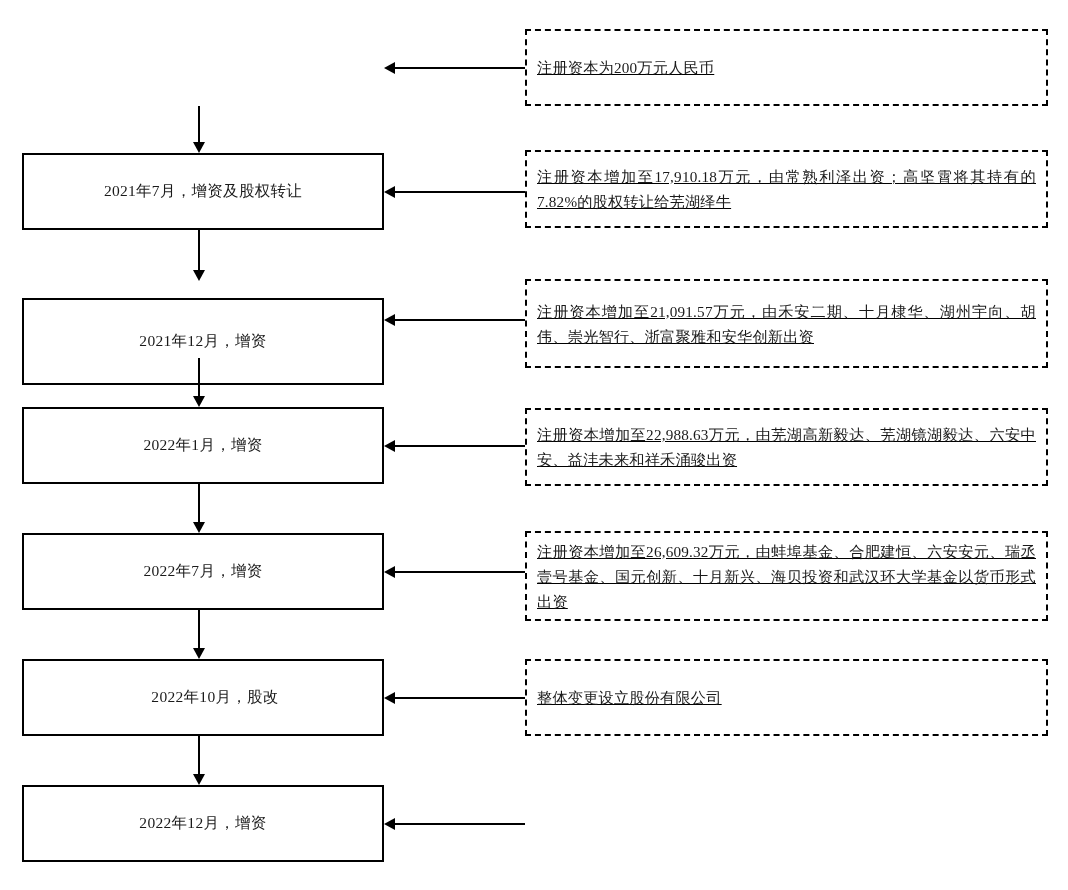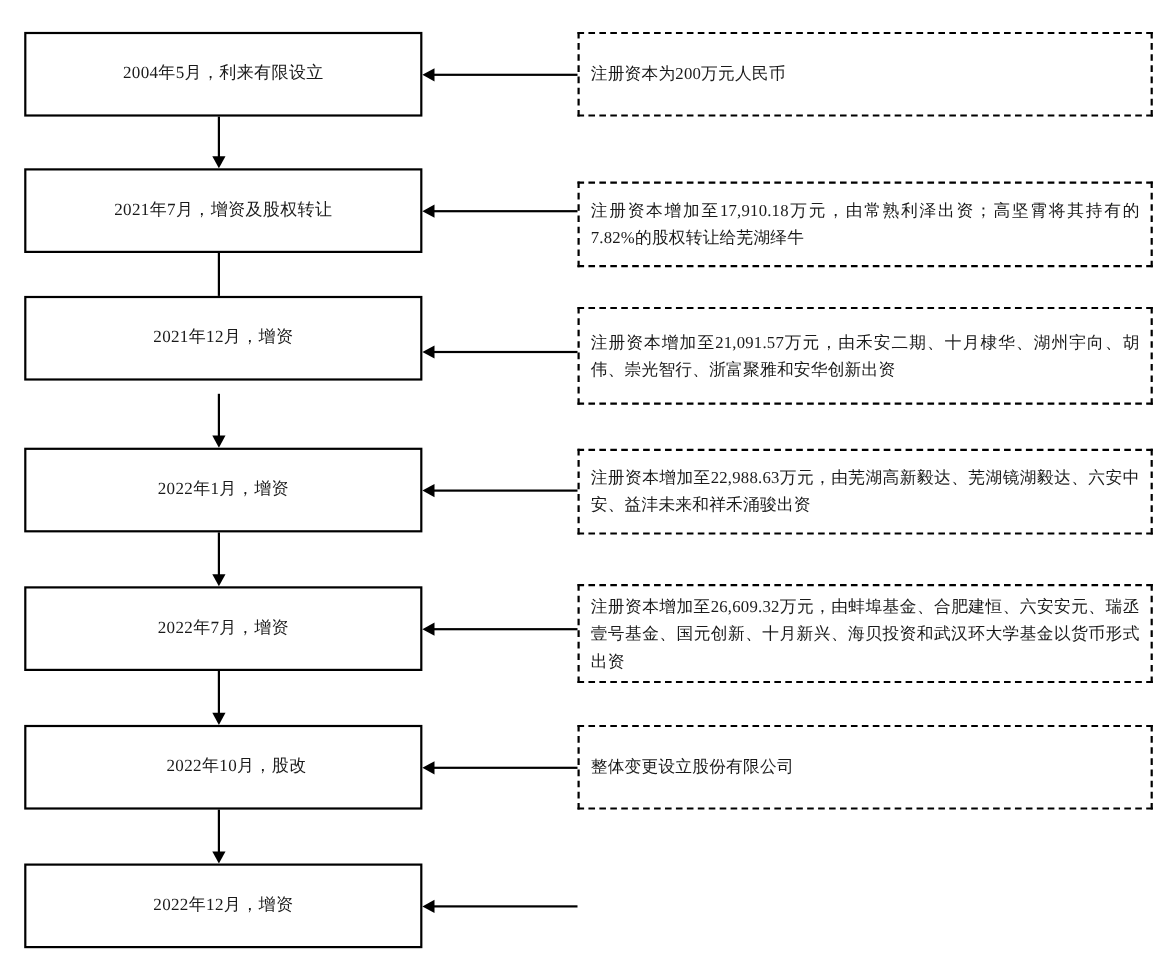--- a/index.html
+++ b/index.html
@@ -45,20 +45,21 @@
   .note-box {
     position: absolute;
     left: 525px;
     width: 523px;
     box-sizing: border-box;
     border: 2px dashed #000000;
     background: #ffffff;
     display: flex;
     align-items: center;
     padding: 0 10px;
+    text-decoration: underline;
   }
   .note-text {
     font-size: 15.2px;
     line-height: 25px;
     letter-spacing: .2px;
     color: #1a1a1a;
     text-align: justify;
     text-justify: inter-character;
     width: 100%;
   }
@@ -112,49 +113,46 @@
     height: 0;
     border-left: 6px solid transparent;
     border-right: 6px solid transparent;
     border-top: 11px solid #000000;
   }
 </style>
 </head>
 <body>
 
 <div id="chart">
-    <div class="stage-box" style="top: 29px; height: 77px;">
-      <div class="stage-label">2004年5月，利来有限设立</div>
-    </div>
     <div class="note-box" style="top: 29px; height: 77px;">
       <div class="note-text">注册资本为200万元人民币</div>
     </div>
     <div class="h-link" style="top: 67.5px;">
       <div class="shaft"></div>
       <div class="head"></div>
     </div>
     <div class="v-link" style="top: 106px; height: 47px;">
       <div class="shaft"></div>
       <div class="head"></div>
     </div>
     <div class="stage-box" style="top: 153px; height: 77px;">
       <div class="stage-label">2021年7月，增资及股权转让</div>
     </div>
-    <div class="note-box" style="top: 165px; height: 78px;">
+    <div class="note-box" style="top: 150px; height: 78px;">
       <div class="note-text">注册资本增加至17,910.18万元，由常熟利泽出资；高坚霄将其持有的7.82%的股权转让给芜湖绎牛</div>
     </div>
     <div class="h-link" style="top: 191.5px;">
       <div class="shaft"></div>
       <div class="head"></div>
     </div>
     <div class="v-link" style="top: 230px; height: 51px;">
       <div class="shaft"></div>
       <div class="head"></div>
     </div>
-    <div class="stage-box" style="top: 269px; height: 77px; align-items: center;">
+    <div class="stage-box" style="top: 298px; height: 87px; align-items: center;">
       <div class="stage-label">2021年12月，增资</div>
     </div>
     <div class="note-box" style="top: 279px; height: 89px;">
       <div class="note-text">注册资本增加至21,091.57万元，由禾安二期、十月棣华、湖州宇向、胡伟、崇光智行、浙富聚雅和安华创新出资</div>
     </div>
     <div class="h-link" style="top: 319.5px;">
       <div class="shaft"></div>
       <div class="head"></div>
     </div>
     <div class="v-link" style="top: 358px; height: 49px;">

